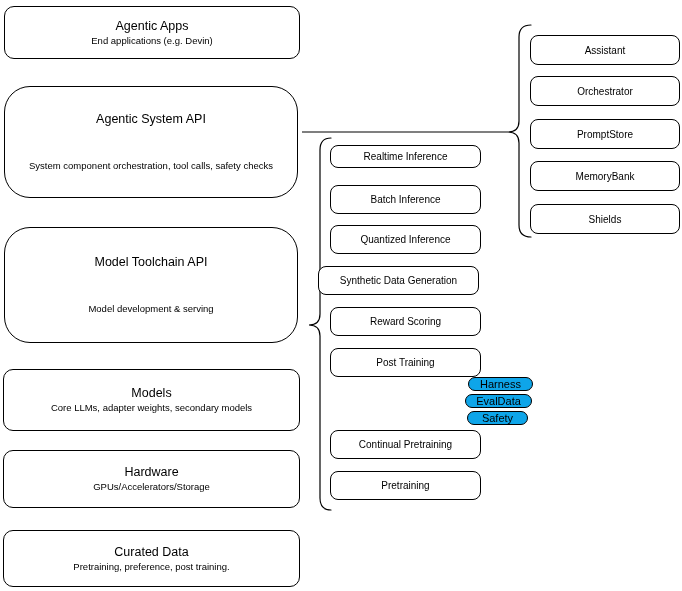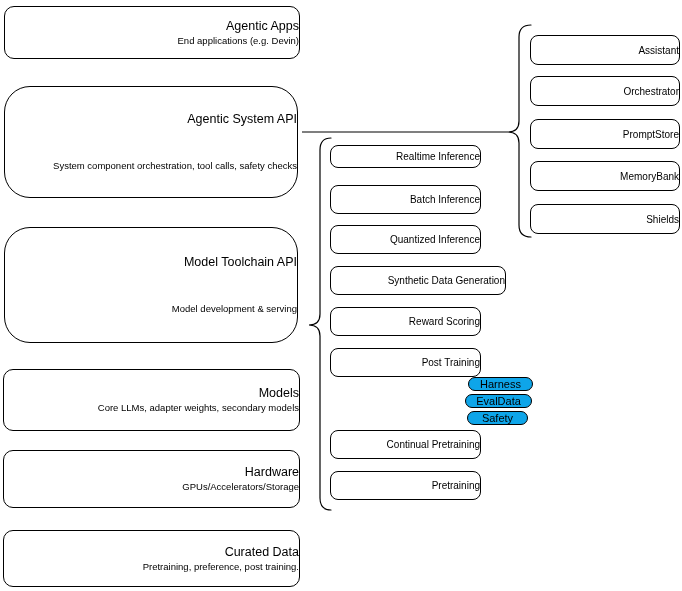--- a/index.html
+++ b/index.html
@@ -24,21 +24,21 @@
     z-index: 1;
     pointer-events: none;
   }
   .box {
     position: absolute;
     background: #ffffff;
     border: 1px solid #000000;
     box-sizing: border-box;
     display: flex;
     flex-direction: column;
-    align-items: flex-end;
+    align-items: center;
     justify-content: center;
     text-align: center;
     z-index: 2;
   }
   .lbox { border-radius: 10px; }
   .lbox.bigradius { border-radius: 26px; gap: 32px; }
   .lbox .title {
     font-size: 12.5px;
     line-height: 15px;
     white-space: nowrap;
@@ -105,21 +105,21 @@
   </div>
 
   <div class="box lbox" style="top:530px; left:3px; width:297px; height:57px;">
     <div class="title">Curated Data</div>
     <div class="subtitle">Pretraining, preference, post training.</div>
   </div>
 
   <div class="box mbox" style="top:145px; left:330px; width:151px; height:23px;">Realtime Inference</div>
   <div class="box mbox" style="top:185px; left:330px; width:151px; height:29px;">Batch Inference</div>
   <div class="box mbox" style="top:225px; left:330px; width:151px; height:29px;">Quantized Inference</div>
-  <div class="box mbox" style="top:266px; left:330px; width:176px; height:29px;">Synthetic Data Generation</div>
+  <div class="box mbox" style="top:266px; left:318px; width:161px; height:29px;">Synthetic Data Generation</div>
   <div class="box mbox" style="top:307px; left:330px; width:151px; height:29px;">Reward Scoring</div>
   <div class="box mbox" style="top:348px; left:330px; width:151px; height:29px;">Post Training</div>
   <div class="box mbox" style="top:430px; left:330px; width:151px; height:29px;">Continual Pretraining</div>
   <div class="box mbox" style="top:471px; left:330px; width:151px; height:29px;">Pretraining</div>
 
   <div class="oval" style="top:377px; left:468px; width:65px; height:14px;">Harness</div>
   <div class="oval" style="top:394px; left:465px; width:67px; height:14px;">EvalData</div>
   <div class="oval" style="top:411px; left:467px; width:61px; height:14px;">Safety</div>
 
   <div class="box rbox" style="top:35px; left:530px; width:150px; height:30px;">Assistant</div>

